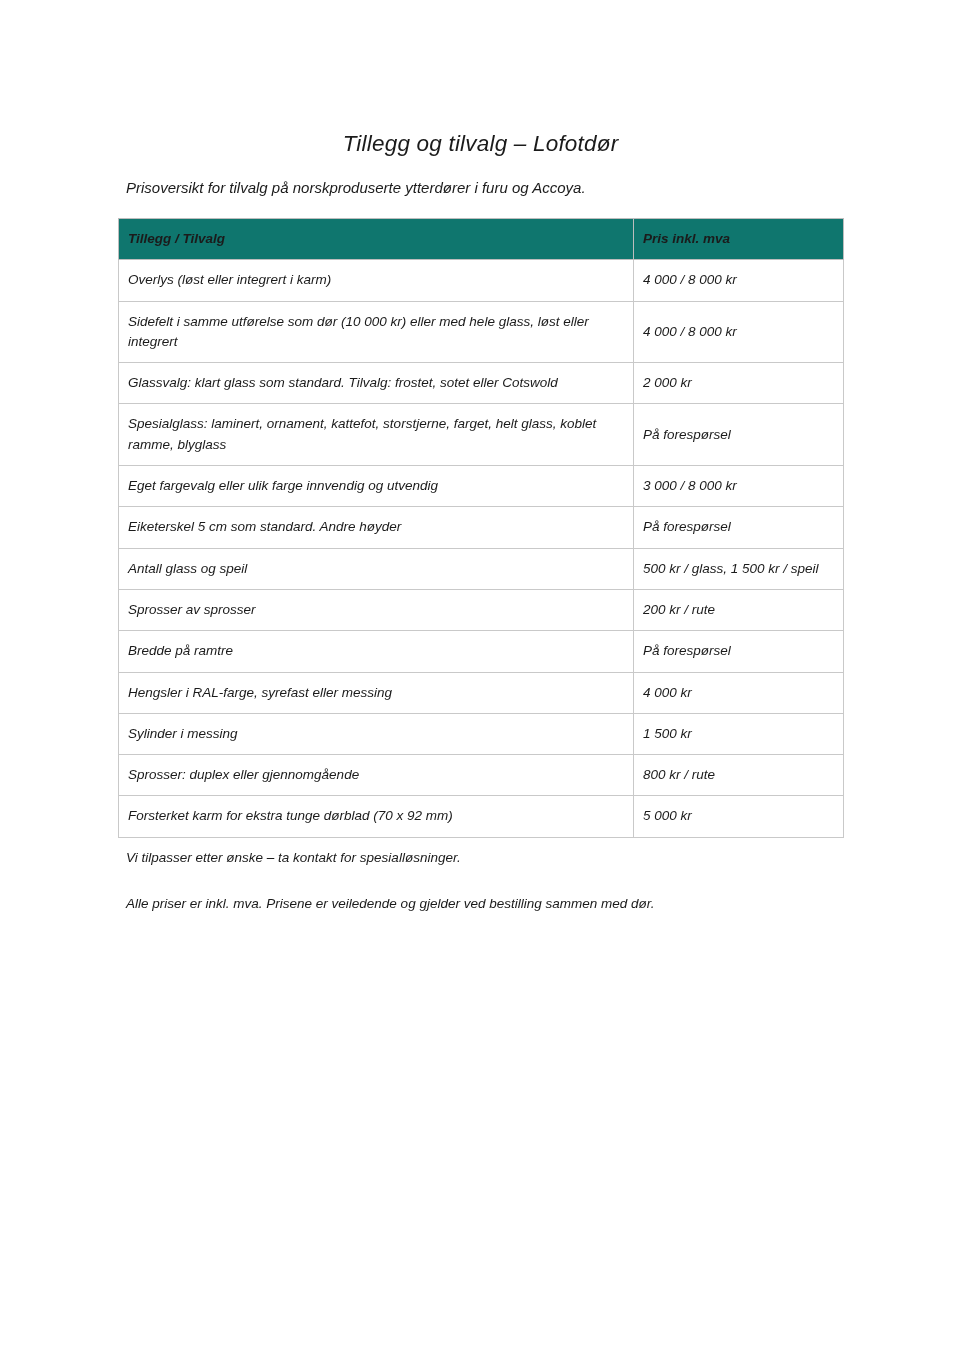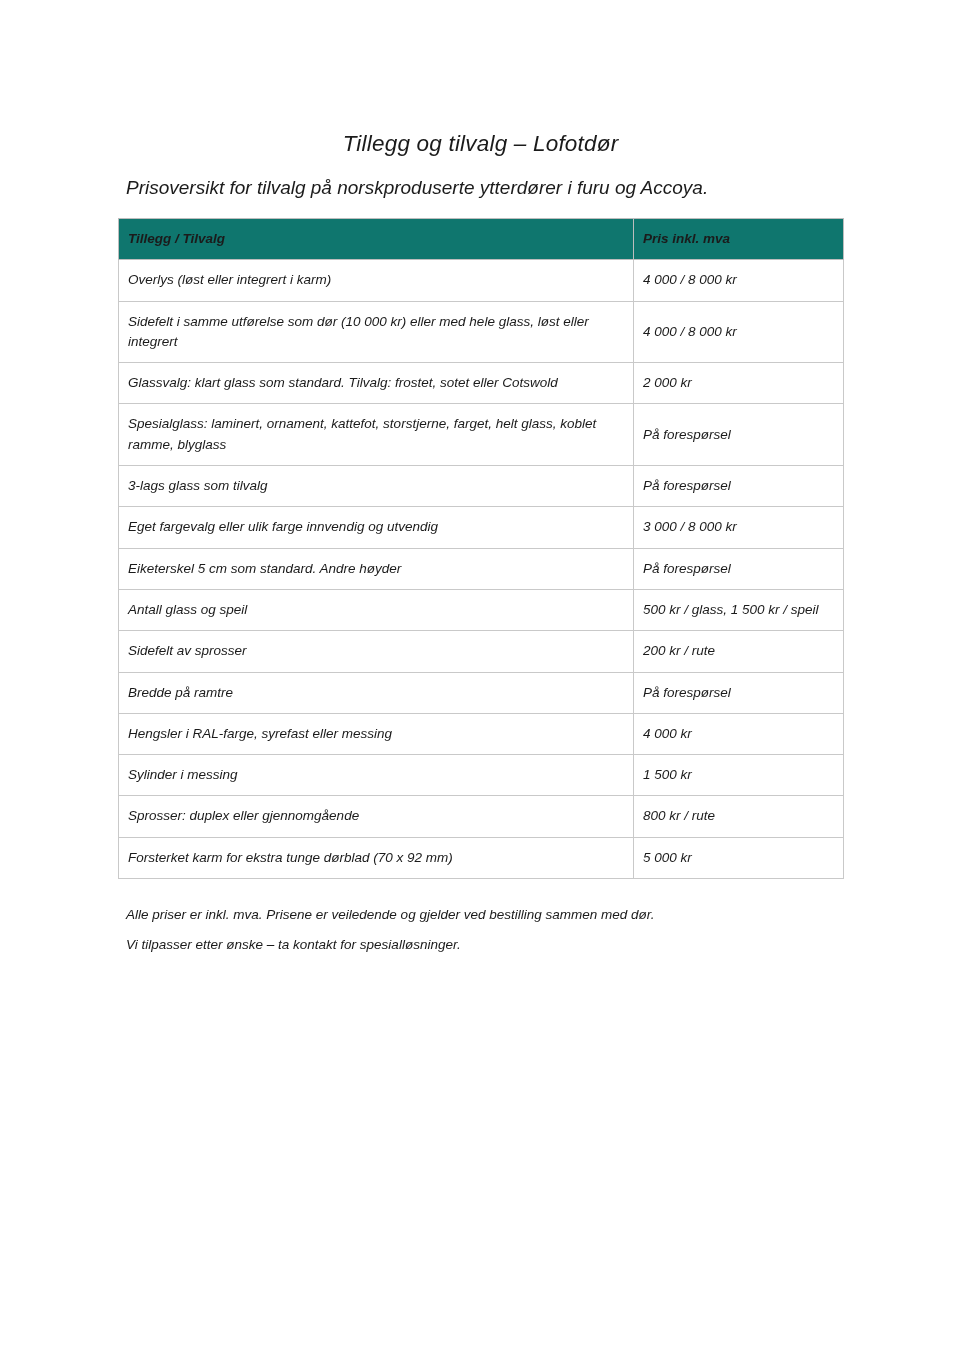--- a/index.html
+++ b/index.html
@@ -21,21 +21,21 @@
   }
   .title {
     font-size: 22.5px;
     font-weight: 400;
     line-height: 27px;
     text-align: center;
     margin: 0 0 0 0;
     letter-spacing: 0.2px;
   }
   .subtitle {
-    font-size: 19px;
+    font-size: 15px;
     line-height: 20px;
     margin: 21px 0 0 8px;
   }
   table.price-table {
     border-collapse: collapse;
     table-layout: fixed;
     width: 725px;
     margin-top: 20px;
     font-size: 13.5px;
   }
@@ -94,37 +94,33 @@
         </tr>
         <tr>
           <td>Glassvalg: klart glass som standard. Tilvalg: frostet, sotet eller Cotswold</td>
           <td>2 000 kr</td>
         </tr>
         <tr>
           <td>Spesialglass: laminert, ornament, kattefot, storstjerne, farget, helt glass, koblet ramme, blyglass</td>
           <td>På forespørsel</td>
         </tr>
         <tr>
-          <td>3-lags glass som tilvalg</td>
-          <td>På forespørsel</td>
-        </tr>
-        <tr>
           <td>Eget fargevalg eller ulik farge innvendig og utvendig</td>
           <td>3 000 / 8 000 kr</td>
         </tr>
         <tr>
           <td>Eiketerskel 5 cm som standard. Andre høyder</td>
           <td>På forespørsel</td>
         </tr>
         <tr>
           <td>Antall glass og speil</td>
           <td>500 kr / glass, 1 500 kr / speil</td>
         </tr>
         <tr>
-          <td>Sidefelt av sprosser</td>
+          <td>Sprosser av sprosser</td>
           <td>200 kr / rute</td>
         </tr>
         <tr>
           <td>Bredde på ramtre</td>
           <td>På forespørsel</td>
         </tr>
         <tr>
           <td>Hengsler i RAL-farge, syrefast eller messing</td>
           <td>4 000 kr</td>
         </tr>
@@ -136,17 +132,17 @@
           <td>Sprosser: duplex eller gjennomgående</td>
           <td>800 kr / rute</td>
         </tr>
         <tr>
           <td>Forsterket karm for ekstra tunge dørblad (70 x 92 mm)</td>
           <td>5 000 kr</td>
         </tr>
       </tbody>
   </table>
 
+  <p class="footer-line second">Vi tilpasser etter ønske – ta kontakt for spesialløsninger.</p>
+
   <p class="footer-line first">Alle priser er inkl. mva. Prisene er veiledende og gjelder ved bestilling sammen med dør.</p>
-
-  <p class="footer-line second">Vi tilpasser etter ønske – ta kontakt for spesialløsninger.</p>
 
 </div>
 
 </body></html>

